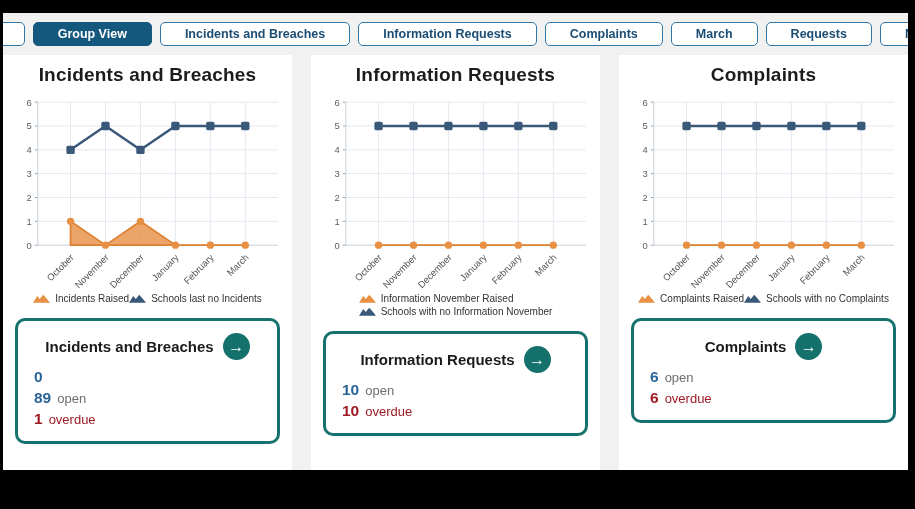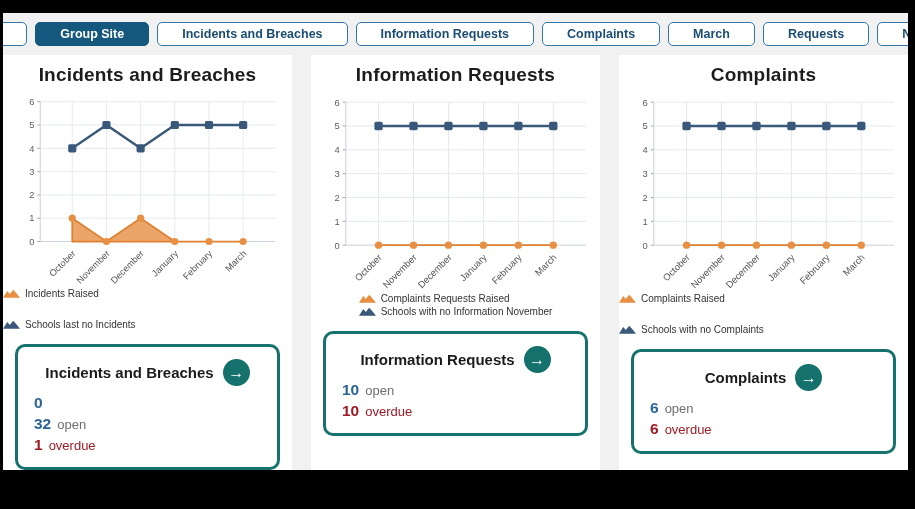--- a/index.html
+++ b/index.html
@@ -30,21 +30,21 @@
   }
   .panel-title{
     margin:9px 4px 2px;text-align:center;font-size:19px;font-weight:700;
     color:#1c1c1c;letter-spacing:.2px;
   }
   svg.chart{display:block;margin:4px auto 0;width:276px;height:205px;}
   .ytick{font-size:9.5px;fill:#5d5d5d;text-anchor:end;font-family:"Liberation Sans",sans-serif;}
   .xtick{font-size:9.5px;fill:#555;text-anchor:end;font-family:"Liberation Sans",sans-serif;}
   
   .legend{display:flex;justify-content:center;font-size:10px;color:#333;margin-top:-4px;}
-  .legend.row{flex-direction:column;gap:20px;}
+  .legend.row{}
   .legend.col{flex-direction:column;gap:2px;align-items:flex-start;width:fit-content;margin-left:auto;margin-right:auto;}
   .legend-item{display:flex;align-items:center;gap:5px;white-space:nowrap;}
   .licon{width:17px;height:11px;flex:0 0 auto;}
   
   .card{
     margin:14px 12px 0;background:#fff;border:3px solid #17726d;border-radius:10px;
     padding:8px 16px 10px;
   }
   .card-head{display:flex;justify-content:center;align-items:center;gap:9px;margin:4px 0 8px;}
   .card-title{font-size:15px;font-weight:700;color:#1b1b1b;}
@@ -58,21 +58,21 @@
   .stat.danger{color:#9e1b24;}
   .stat.danger .v{color:#9e1b24;}
 </style>
 </head>
 <body>
 
 <div class="app">
 
   <nav class="tabbar">
     <button class="tab">Site View</button>
-    <button class="tab active">Group Site</button>
+    <button class="tab active">Group View</button>
     <button class="tab">Incidents and Breaches</button>
     <button class="tab">Information Requests</button>
     <button class="tab">Complaints</button>
     <button class="tab">March</button>
     <button class="tab">Requests</button>
     <button class="tab">November</button>
   </nav>
 
   <div class="panels">
 
@@ -146,21 +146,21 @@
         <div class="card-head">
           <span class="card-title">Incidents and Breaches</span>
           <button class="arrow-btn">
             <span>→</span>
           </button>
         </div>
         <div class="stat">
           <span class="v">0</span>
         </div>
         <div class="stat">
-          <span class="v">32</span>
+          <span class="v">89</span>
           <span class="l">open</span>
         </div>
         <div class="stat danger">
           <span class="v">1</span>
           <span class="l">overdue</span>
         </div>
       </div>
     </section>
 
     <section class="panel">
@@ -213,21 +213,21 @@
           <text x="135.4" y="167" class="xtick" transform="rotate(-45 135.4 167)">December</text>
           <text x="170.60000000000002" y="167" class="xtick" transform="rotate(-45 170.60000000000002 167)">January</text>
           <text x="205.8" y="167" class="xtick" transform="rotate(-45 205.8 167)">February</text>
           <text x="241" y="167" class="xtick" transform="rotate(-45 241 167)">March</text>
         </svg>
       <div class="legend col">
         <span class="legend-item">
           <svg class="licon" viewBox="0 0 20 12">
               <polygon points="0,11 5,3 8,6.5 12,1.5 16,6 20,11" fill="#e78f42"></polygon>
             </svg>
-          <span>Complaints Requests Raised</span>
+          <span>Information November Raised</span>
         </span>
         <span class="legend-item">
           <svg class="licon" viewBox="0 0 20 12">
               <polygon points="0,11 5,3 8,6.5 12,1.5 16,6 20,11" fill="#3a587a"></polygon>
             </svg>
           <span>Schools with no Information November</span>
         </span>
       </div>
       <div class="card">
         <div class="card-head">

